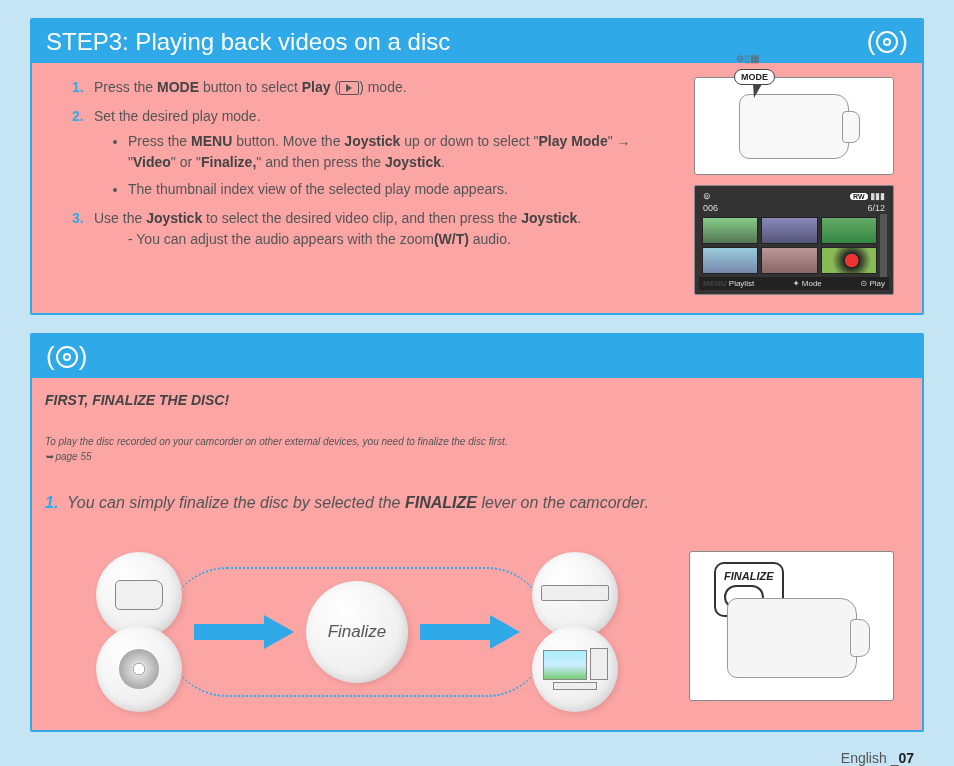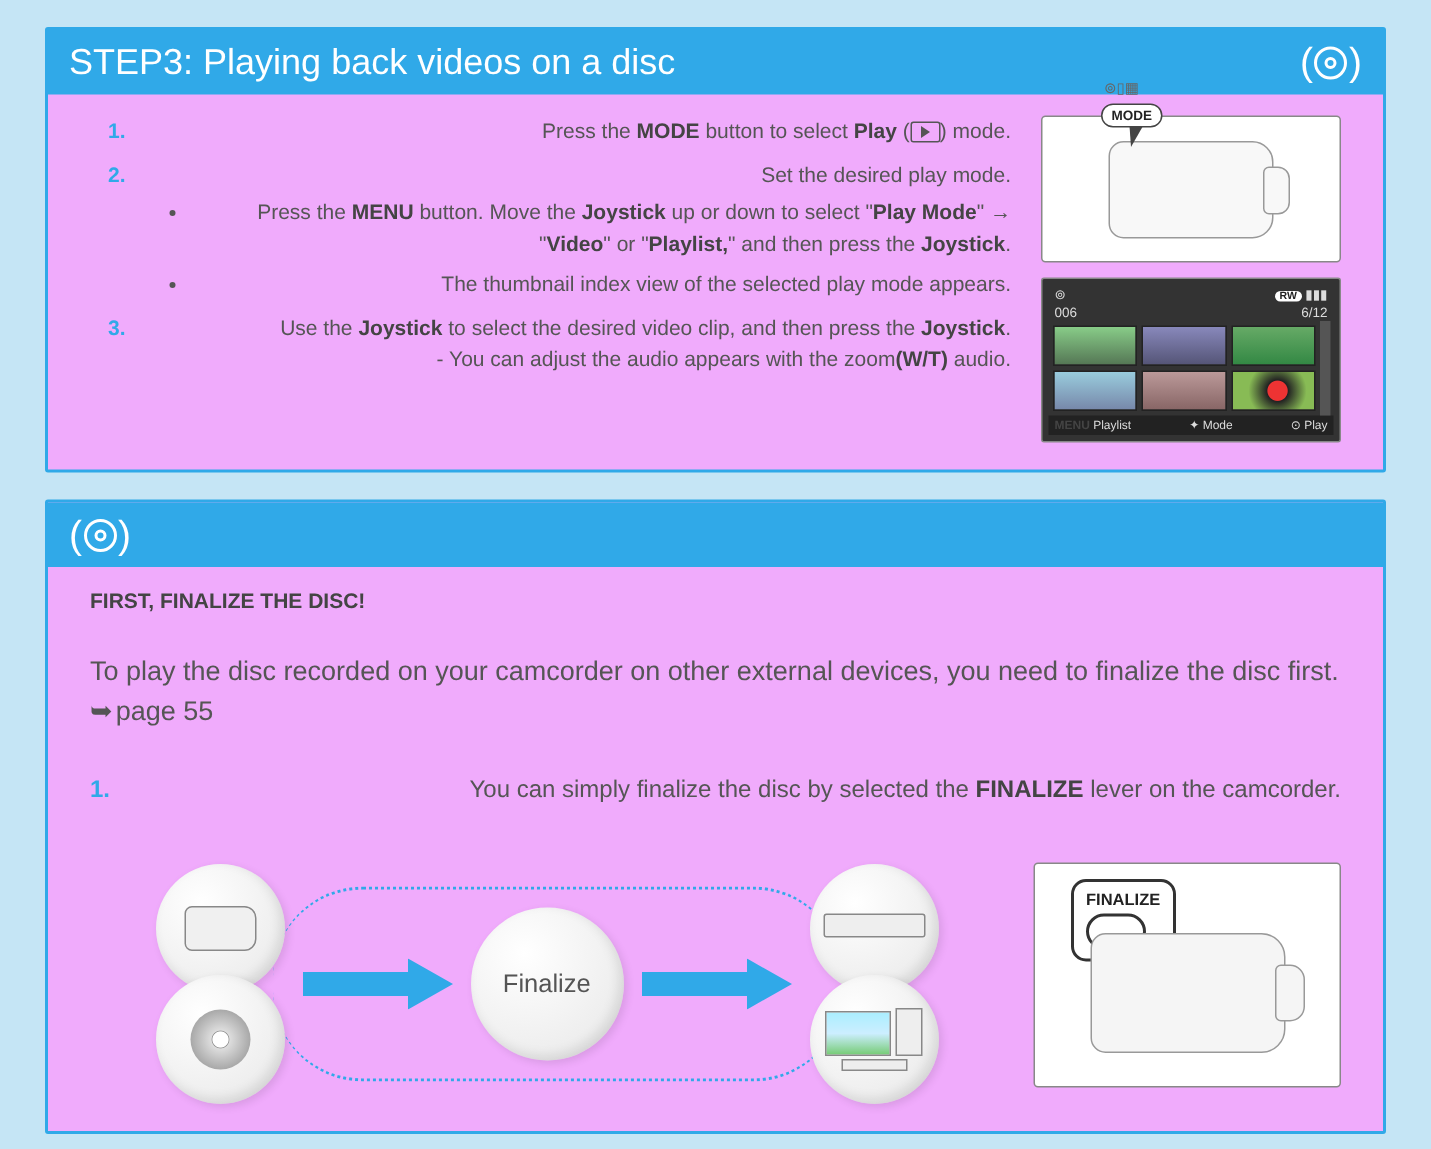--- a/index.html
+++ b/index.html
@@ -9,43 +9,43 @@
     height: 766px;
     font-family: Arial, Helvetica, sans-serif;
     padding: 18px 30px 12px 30px;
     display: flex;
     flex-direction: column;
     gap: 18px;
     color: #555;
   }
   .step-box {
     border: 2px solid #30a9e8;
-    background: #f0abfc;
+    background: #fca5a5;
     border-radius: 2px;
   }
   .step-header {
     background: #30a9e8;
     color: #fff;
     font-size: 24px;
     font-weight: 400;
     padding: 6px 14px;
     display: flex;
     justify-content: space-between;
     align-items: center;
   }
   .step-body {
     padding: 14px 28px 18px 40px;
     display: flex;
     gap: 20px;
   }
-  .step-body-full { padding: 14px 28px 18px 28px; flex-direction: column; }
+  .step-body-full { padding: 14px 28px 18px 13px; flex-direction: column; font-style: italic; }
   .text-col { flex: 1; font-size: 14px; line-height: 1.5; }
   .illus-col { width: 200px; display: flex; flex-direction: column; gap: 10px; }
   ol.main { list-style: none; counter-reset: item; }
-  ol.main > li { counter-increment: item; margin-bottom: 8px; position: relative; padding-left: 22px; text-align: right; }
+  ol.main > li { counter-increment: item; margin-bottom: 8px; position: relative; padding-left: 22px; }
   ol.main > li::before { content: counter(item) "."; position: absolute; left: 0; font-weight: bold; color: #30a9e8; }
   ul.bullets { list-style: disc; padding-left: 34px; margin-top: 4px; }
   ul.bullets li { margin-bottom: 6px; }
   .sub-dash { padding-left: 34px; }
   .sub-dash::before { content: "- "; }
   b { font-weight: bold; color: #444; }
   .disc-icon { display: inline-flex; align-items: center; font-size: 26px; font-weight: 400; }
   .disc-svg { width: 24px; height: 24px; }
   .play-inline-icon { display: inline-block; width: 20px; height: 14px; border: 1.5px solid #555; border-radius: 2px; vertical-align: middle; position: relative; }
   .play-inline-icon::after { content: ""; position: absolute; left: 6px; top: 2px; border-left: 6px solid #555; border-top: 4px solid transparent; border-bottom: 4px solid transparent; }
@@ -73,21 +73,21 @@
   .thumb.b { background: linear-gradient(#88b,#557); }
   .thumb.c { background: linear-gradient(#6a6,#384); }
   .thumb.d { background: linear-gradient(#9cd,#78a); }
   .thumb.e { background: linear-gradient(#b99,#866); }
   .thumb.f { background: radial-gradient(circle at 55% 50%, #e33 20%, #222 22%, #8b5 60%); }
   .lcd-scroll { position:absolute; right:2px; top:0; bottom:0; width:7px; background:#555; }
   .lcd-bottom { display:flex; justify-content:space-between; color:#ddd; font-size:8px; background:#222; padding:2px 4px; }
   .rw-badge { background:#fff; color:#222; border-radius:6px; padding:0 3px; font-size:7px; font-weight:bold; }
   
   .first-line { font-weight: bold; color: #444; font-size: 14px; margin-bottom: 6px; }
-  .intro-text { font-size: 18px; line-height: 1.5; margin-bottom: 10px; }
+  .intro-text { font-size: 10px; line-height: 1.5; margin-bottom: 10px; }
   .page-ref::before { content: "➥"; margin-right: 2px; }
   .diagram-row { display: flex; align-items: center; justify-content: center; gap: 12px; margin-top: 12px; position:relative; height: 160px; }
   .circle { width: 86px; height: 86px; border-radius: 50%; background: radial-gradient(circle at 35% 30%, #fff, #e6e6e6); box-shadow: inset -3px -3px 8px rgba(0,0,0,.1), 2px 2px 6px rgba(0,0,0,.1); display:flex; align-items:center; justify-content:center; position:relative; }
   .circle.big { width: 102px; height: 102px; font-size: 17px; color:#555; }
   .circle-pair { display:flex; flex-direction:column; align-items:center; gap: -8px; }
   .circle-pair .circle { margin: -6px 0; }
   .dotted-connector { position:absolute; width: 380px; height: 130px; border: 2px dotted #30a9e8; border-radius: 60px; border-left: none; border-right:none; top: 15px; left: 122px; z-index: 0; }
   .big-arrow { width: 100px; height: 34px; position:relative; z-index:1; }
   .big-arrow svg { width:100%; height:100%; }
   .mini-cam { width:48px; height:30px; border:1.5px solid #888; border-radius: 5px 8px 8px 5px; background:#f0f0f0; }
@@ -127,21 +127,21 @@
   <div class="step-body">
     <div class="text-col">
       <ol class="main">
         <li>
           <span>Press the </span><b>MODE</b><span> button to select </span><b>Play</b> (<span class="play-inline-icon"></span>)<span> mode.</span>
         </li>
         <li>
           <span>Set the desired play mode.</span>
           <ul class="bullets">
             <li>
-              <span>Press the </span><b>MENU</b><span> button. Move the </span><b>Joystick</b><span> up or down to select "</span><b>Play Mode</b><span>" </span><span class="arrow">→</span><span> "</span><b>Video</b><span>" or "</span><b>Playlist,</b><span>" and then press the </span><b>Joystick</b><span>.</span>
+              <span>Press the </span><b>MENU</b><span> button. Move the </span><b>Joystick</b><span> up or down to select "</span><b>Play Mode</b><span>" </span><span class="arrow">→</span><span> "</span><b>Video</b><span>" or "</span><b>Finalize,</b><span>" and then press the </span><b>Joystick</b><span>.</span>
             </li>
             <li>The thumbnail index view of the selected play mode appears.</li>
           </ul>
         </li>
         <li>
           <span>Use the </span><b>Joystick</b><span> to select the desired video clip, and then press the </span><b>Joystick</b><span>.</span>
           <div class="sub-dash">
             <span>You can adjust the audio appears with the zoom</span><b>(W/T)</b><span> audio.</span>
           </div>
         </li>

